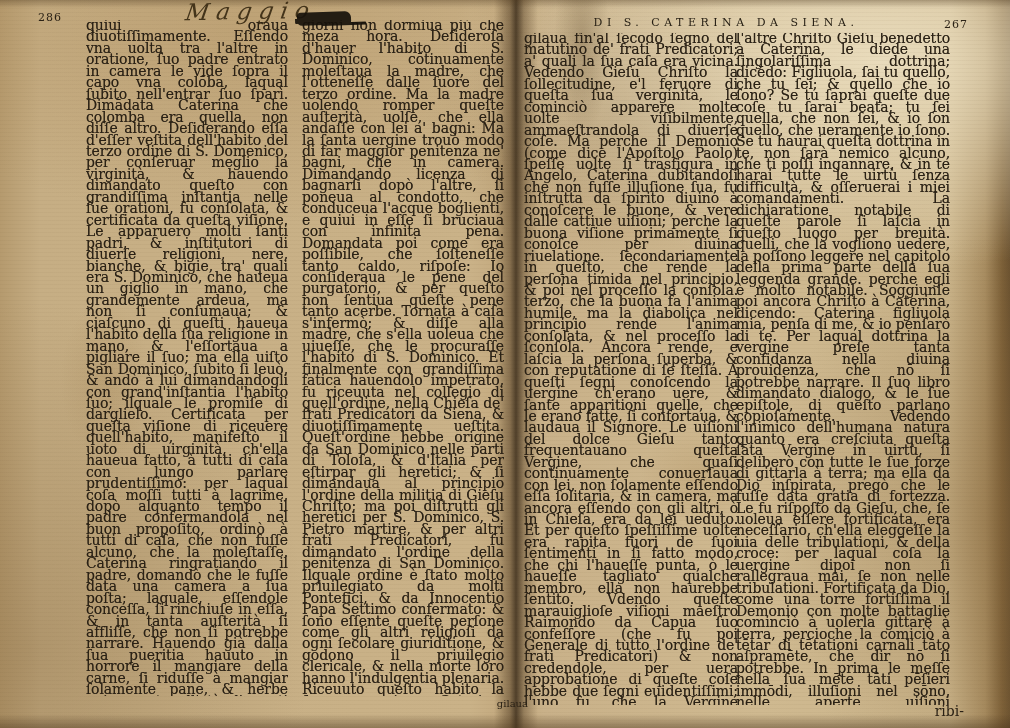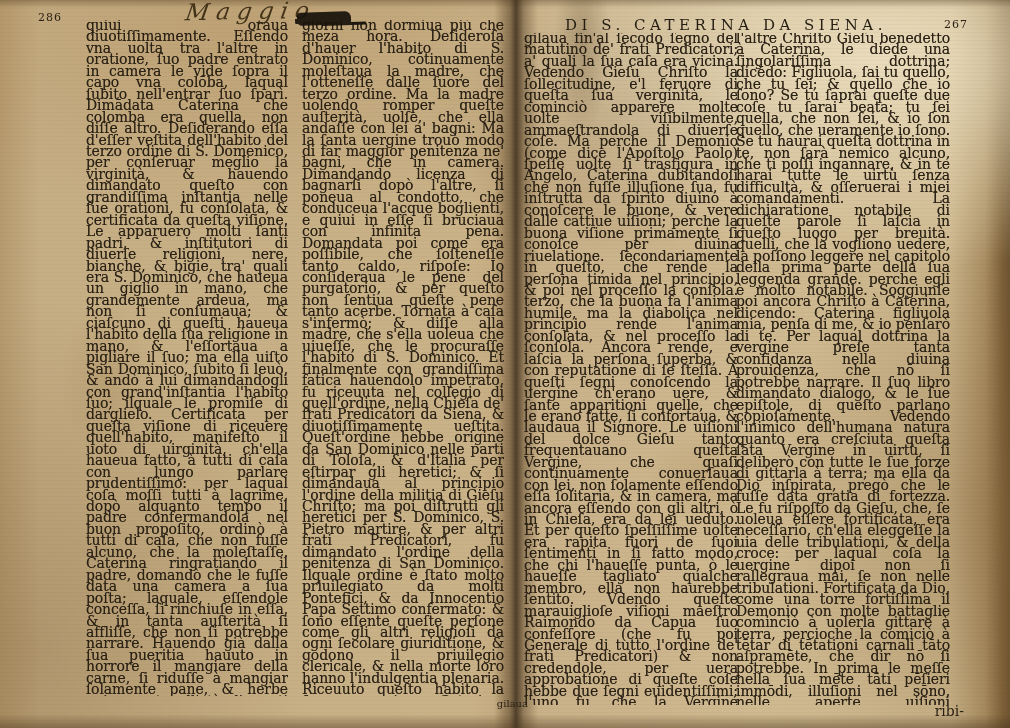--- a/index.html
+++ b/index.html
@@ -30,21 +30,21 @@
   .edge-top{position:absolute;left:0;top:0;width:1010px;height:8px;
     background:linear-gradient(0deg, rgba(70,50,25,0), rgba(70,50,25,.35));}
 
   .body-text{
     color:#2a2115;font-size:14px;line-height:11.45px;text-align:justify;
     letter-spacing:-0.1px;overflow:hidden;
     text-shadow:0 0 .4px rgba(42,33,21,.55);
   }
   .col{position:absolute;top:0;height:100%;}
   .pagenum{color:#2a2115;font-size:11px;letter-spacing:1px;}
-  .running-head{color:#241d12;font-size:15px;letter-spacing:4.5px;white-space:nowrap;}
+  .running-head{color:#241d12;font-size:11px;letter-spacing:4.5px;white-space:nowrap;}
 
   .lp-num{position:absolute;left:38px;top:11px;}
   .lp-text{position:absolute;left:86px;top:20px;width:418px;height:676px;}
   .lp-col1{left:0;width:202px;}
   .lp-col2{left:216px;width:202px;}
   .lp-catch{position:absolute;left:444px;top:698px;width:84px;text-align:right;
     color:#2a2115;font-size:10px;}
 
   .rp-head{position:absolute;left:524px;top:16px;width:444px;height:16px;}
   .rp-title{position:absolute;left:0;right:40px;text-align:center;top:0;}

